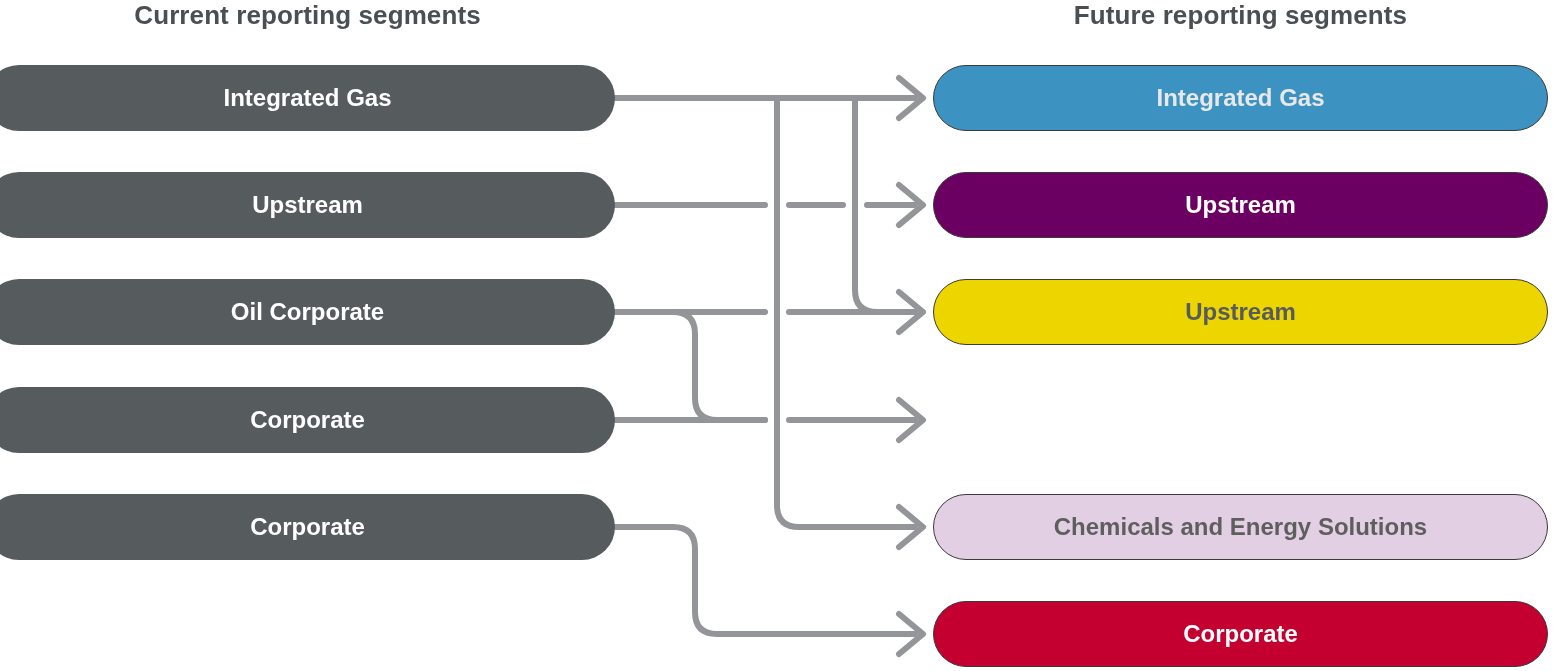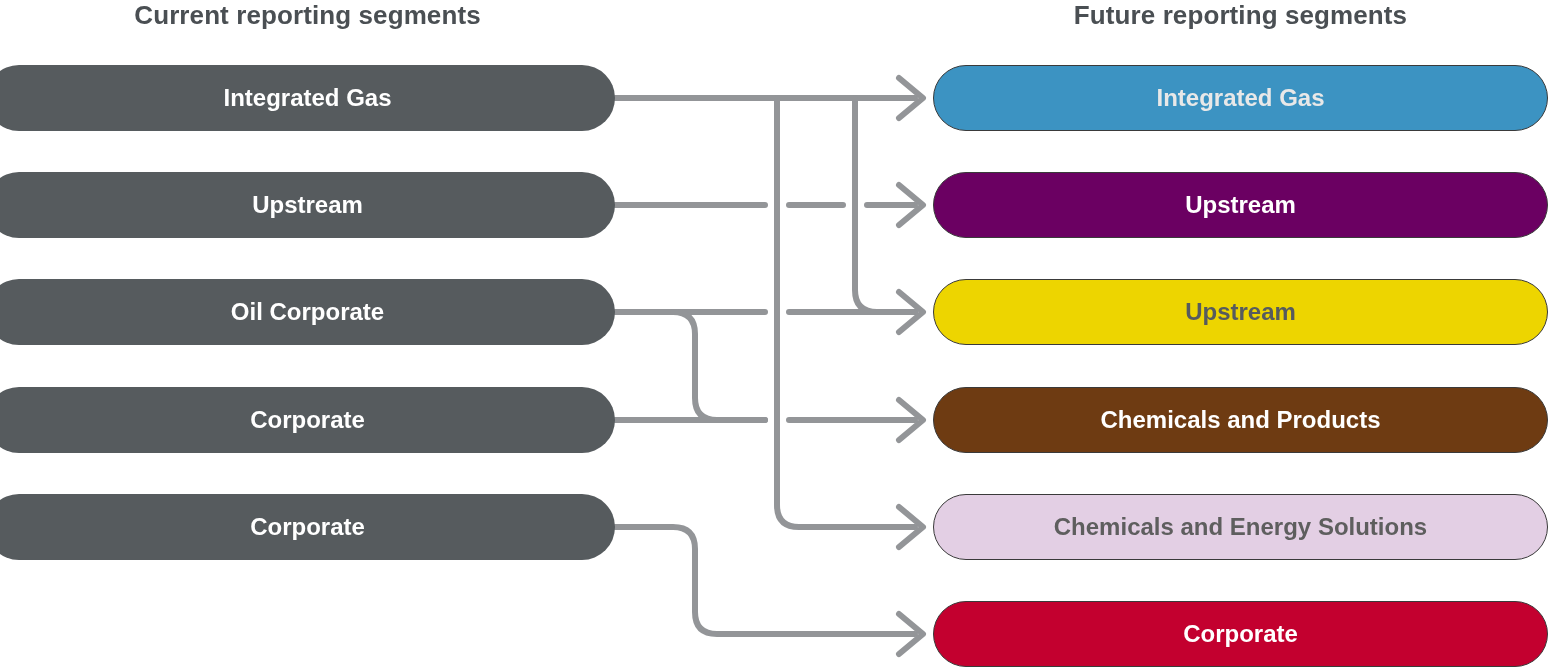--- a/index.html
+++ b/index.html
@@ -132,23 +132,20 @@
 
   <div class="pill pill-right" style="top:65px;background:#3C93C2;color:#E8E8E8">
     <span>Integrated Gas</span>
   </div>
   <div class="pill pill-right" style="top:172px;background:#6B0062;color:#FFFFFF">
     <span>Upstream</span>
   </div>
   <div class="pill pill-right" style="top:279px;background:#EDD500;color:#565B5E">
     <span>Upstream</span>
   </div>
-  <div class="pill pill-right" style="top:387px;background:#6E3B12;color:#FFFFFF">
-    <span>Chemicals and Products</span>
-  </div>
   <div class="pill pill-right" style="top:494px;background:#E3CFE4;color:#5E5E5E">
     <span>Chemicals and Energy Solutions</span>
   </div>
   <div class="pill pill-right" style="top:601px;background:#C3002F;color:#FFFFFF">
     <span>Corporate</span>
   </div>
 
 </div>
 
 </body></html>

